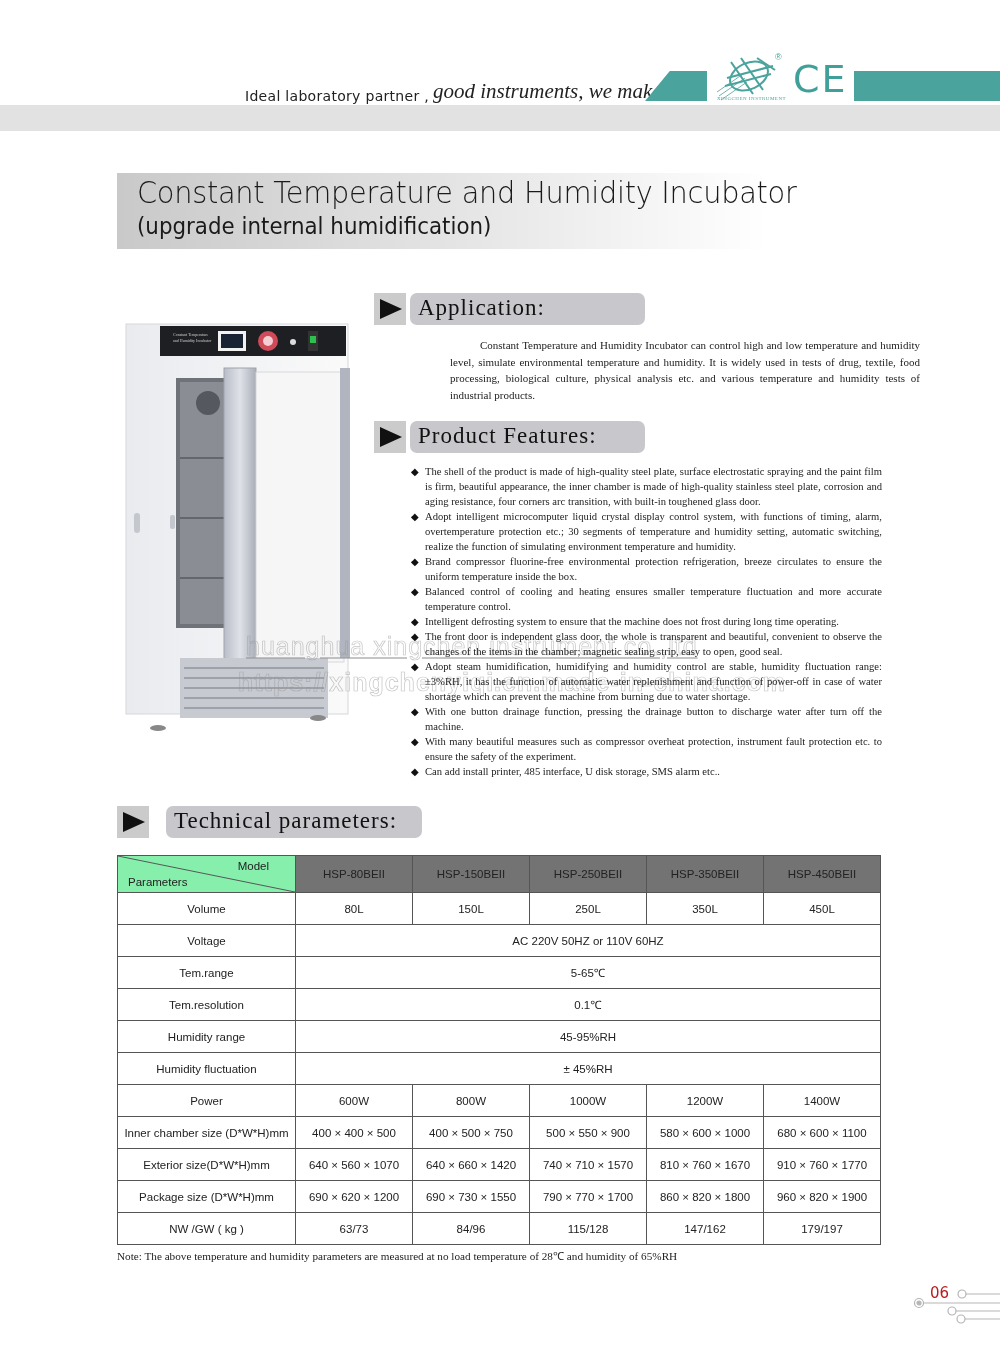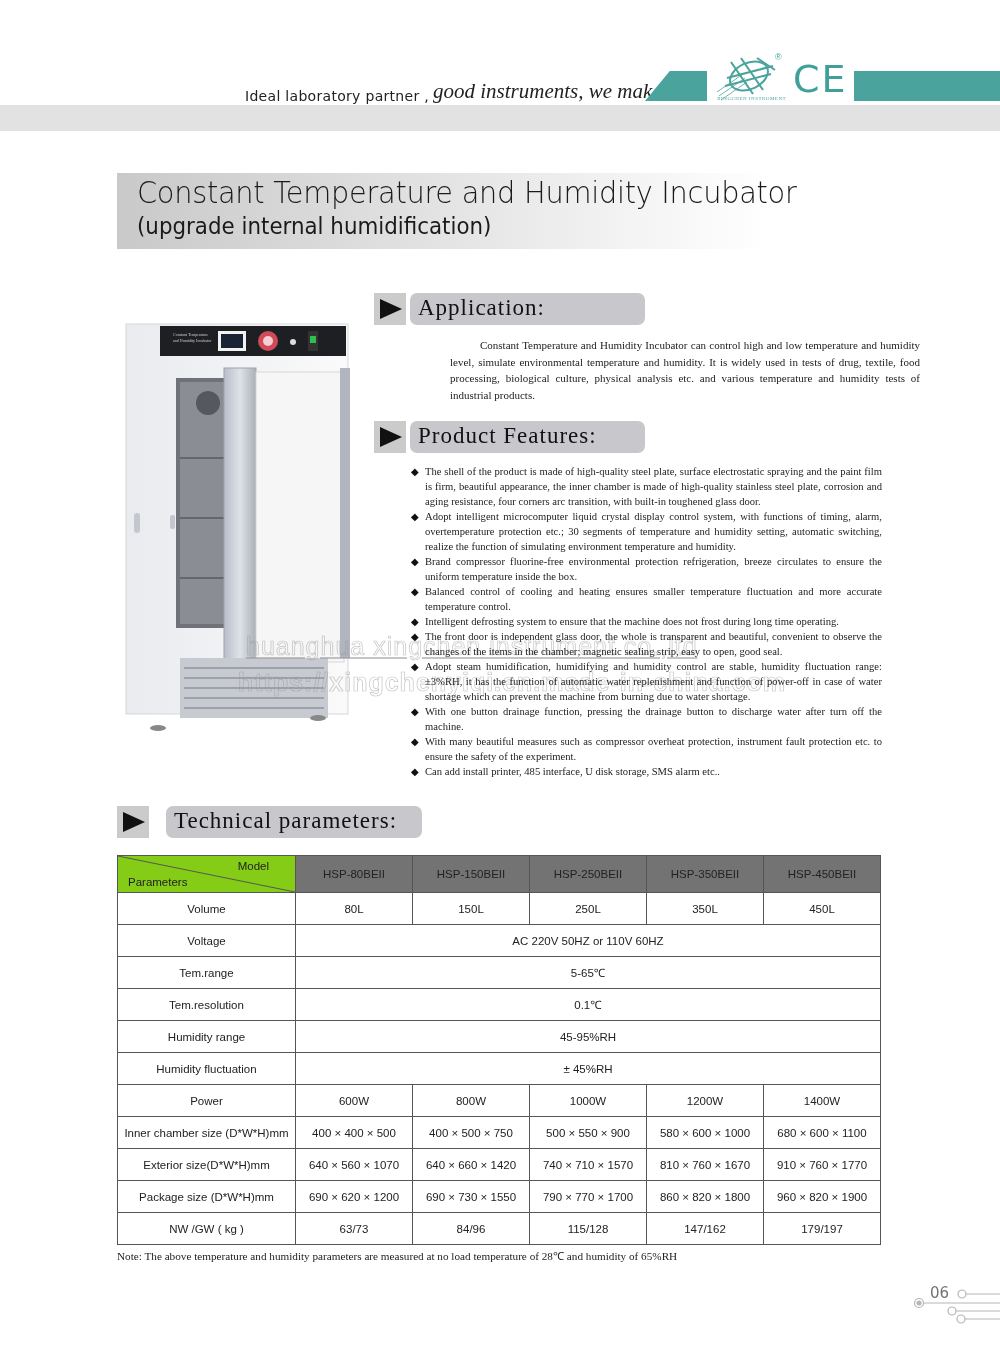--- a/index.html
+++ b/index.html
@@ -41,29 +41,29 @@
   .product { position: absolute; left: 118px; top: 318px; width: 245px; height: 420px; }
 
   
   .watermark { position: absolute; font-family: "Liberation Sans", sans-serif; font-size: 25px; color: rgba(255,255,255,0.0); -webkit-text-stroke: 0.7px rgba(150,150,150,0.55); white-space: nowrap; letter-spacing: 1px; }
 
   
   .spec-table { position: absolute; left: 117px; top: 855px; width: 764px; border-collapse: collapse; font-family: "Liberation Sans", sans-serif; font-size: 11.5px; color: #222; }
   .spec-table td, .spec-table th { border: 1px solid #555; text-align: center; height: 32px; font-weight: normal; }
   .spec-table th { background: #737373; height: 37px; }
   .spec-table td.param { width: 178px; }
-  .spec-table th.corner { position: relative; width: 178px; background: #84cc16; }
+  .spec-table th.corner { position: relative; width: 178px; background: #86efac; }
   .corner-line { position: absolute; left: 0; top: 0; width: 100%; height: 100%; }
   .corner-model { position: absolute; right: 26px; top: 4px; font-size: 11.5px; }
   .corner-param { position: absolute; left: 10px; bottom: 4px; font-size: 11.5px; text-align: center; }
 
   .note { position: absolute; left: 117px; top: 1248px; font-family: "Liberation Serif", serif; font-size: 11.2px; color: #222; white-space: nowrap; }
 
   
-  .page-num { position: absolute; left: 930px; top: 1284px; font-family: "DejaVu Sans", sans-serif; font-size: 15px; color: #737373; }
+  .page-num { position: absolute; left: 930px; top: 1284px; font-family: "DejaVu Sans", sans-serif; font-size: 15px; color: #b91c1c; }
   .page-deco { position: absolute; left: 910px; top: 1285px; width: 90px; height: 45px; }
 </style>
 </head>
 <body>
 
 <div class="hdr-tagline">
   <span class="plain">Ideal laboratory partner ,</span>
   <span class="script">good instruments, we make</span>
 </div>
 <div class="hdr-band-left"></div>

